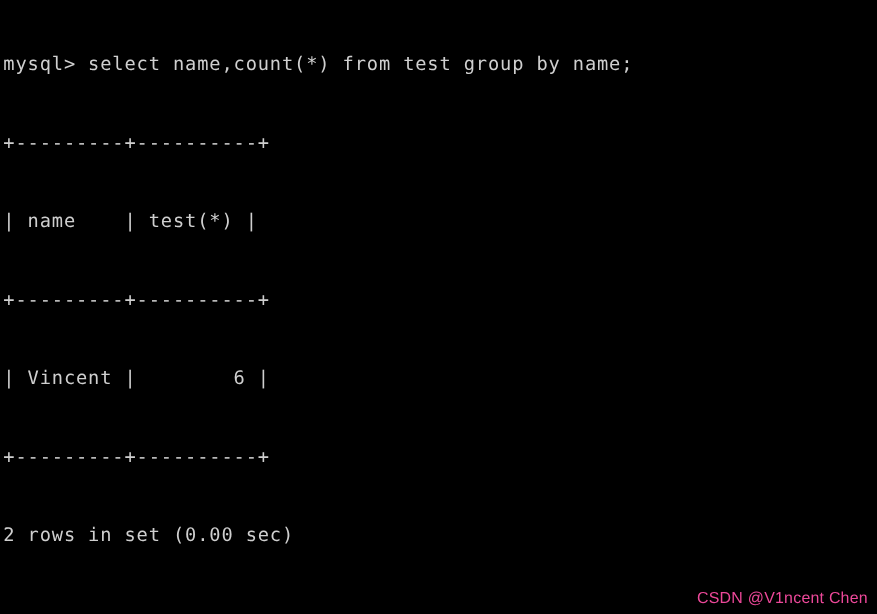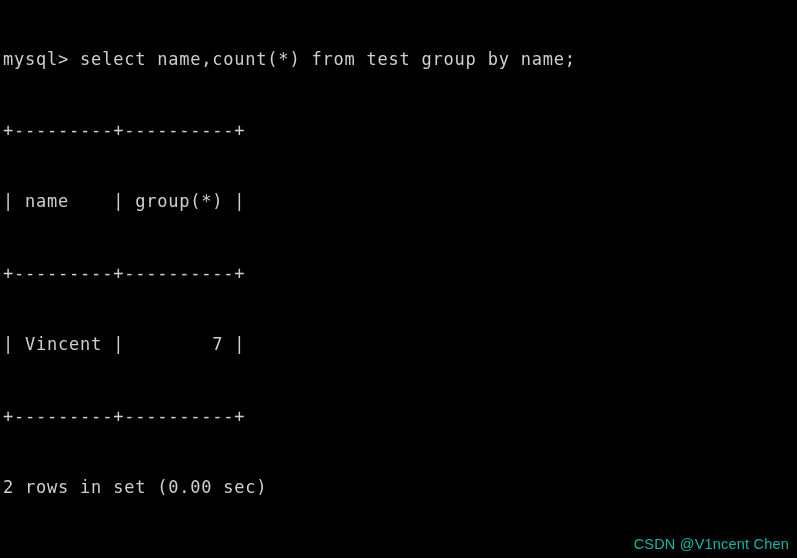--- a/index.html
+++ b/index.html
@@ -30,37 +30,37 @@
   #terminal .line {
     height: 23.8px;
     white-space: pre;
   }
   #watermark {
     position: absolute;
     right: 8px;
     bottom: 6px;
     font-family: "Liberation Sans", "DejaVu Sans", sans-serif;
     font-size: 14.5px;
-    color: #14b8a6;
+    color: #ec4899;
     letter-spacing: 0.2px;
     white-space: pre;
     user-select: none;
   }
 </style>
 </head>
 <body>
 
 <div id="screen">
 
   <div id="terminal">
     <div class="line">mysql&gt; select name,count(*) from test group by name;</div>
     <div class="line">+---------+----------+</div>
-    <div class="line">| name    | group(*) |</div>
+    <div class="line">| name    | test(*) |</div>
     <div class="line">+---------+----------+</div>
-    <div class="line">| Vincent |        7 |</div>
+    <div class="line">| Vincent |        6 |</div>
     <div class="line">+---------+----------+</div>
     <div class="line">2 rows in set (0.00 sec)</div>
     
     
     
     
     
     
     
     

